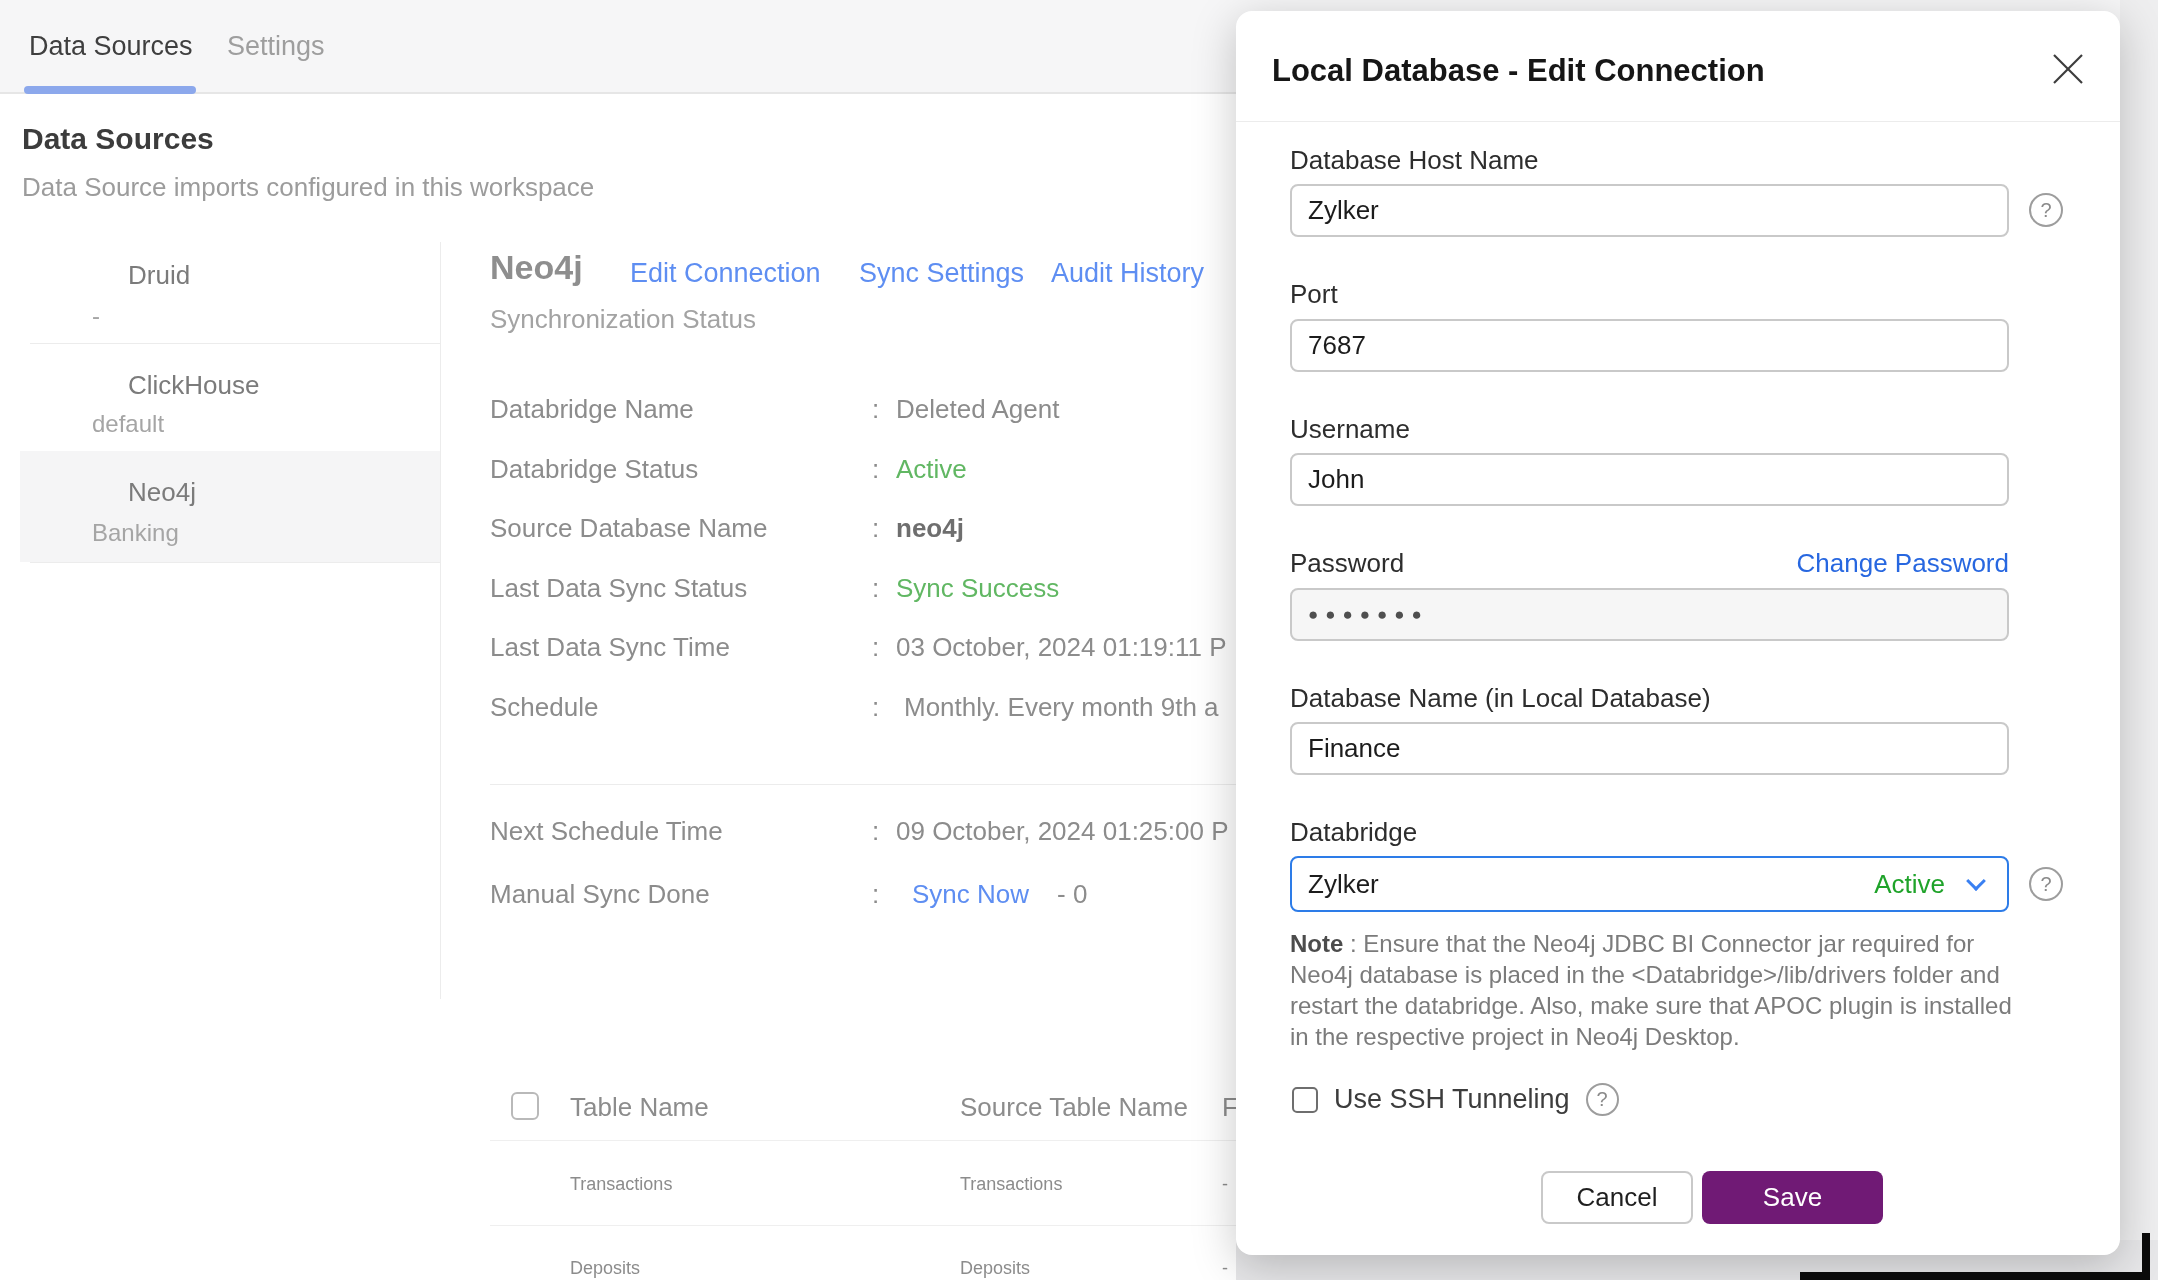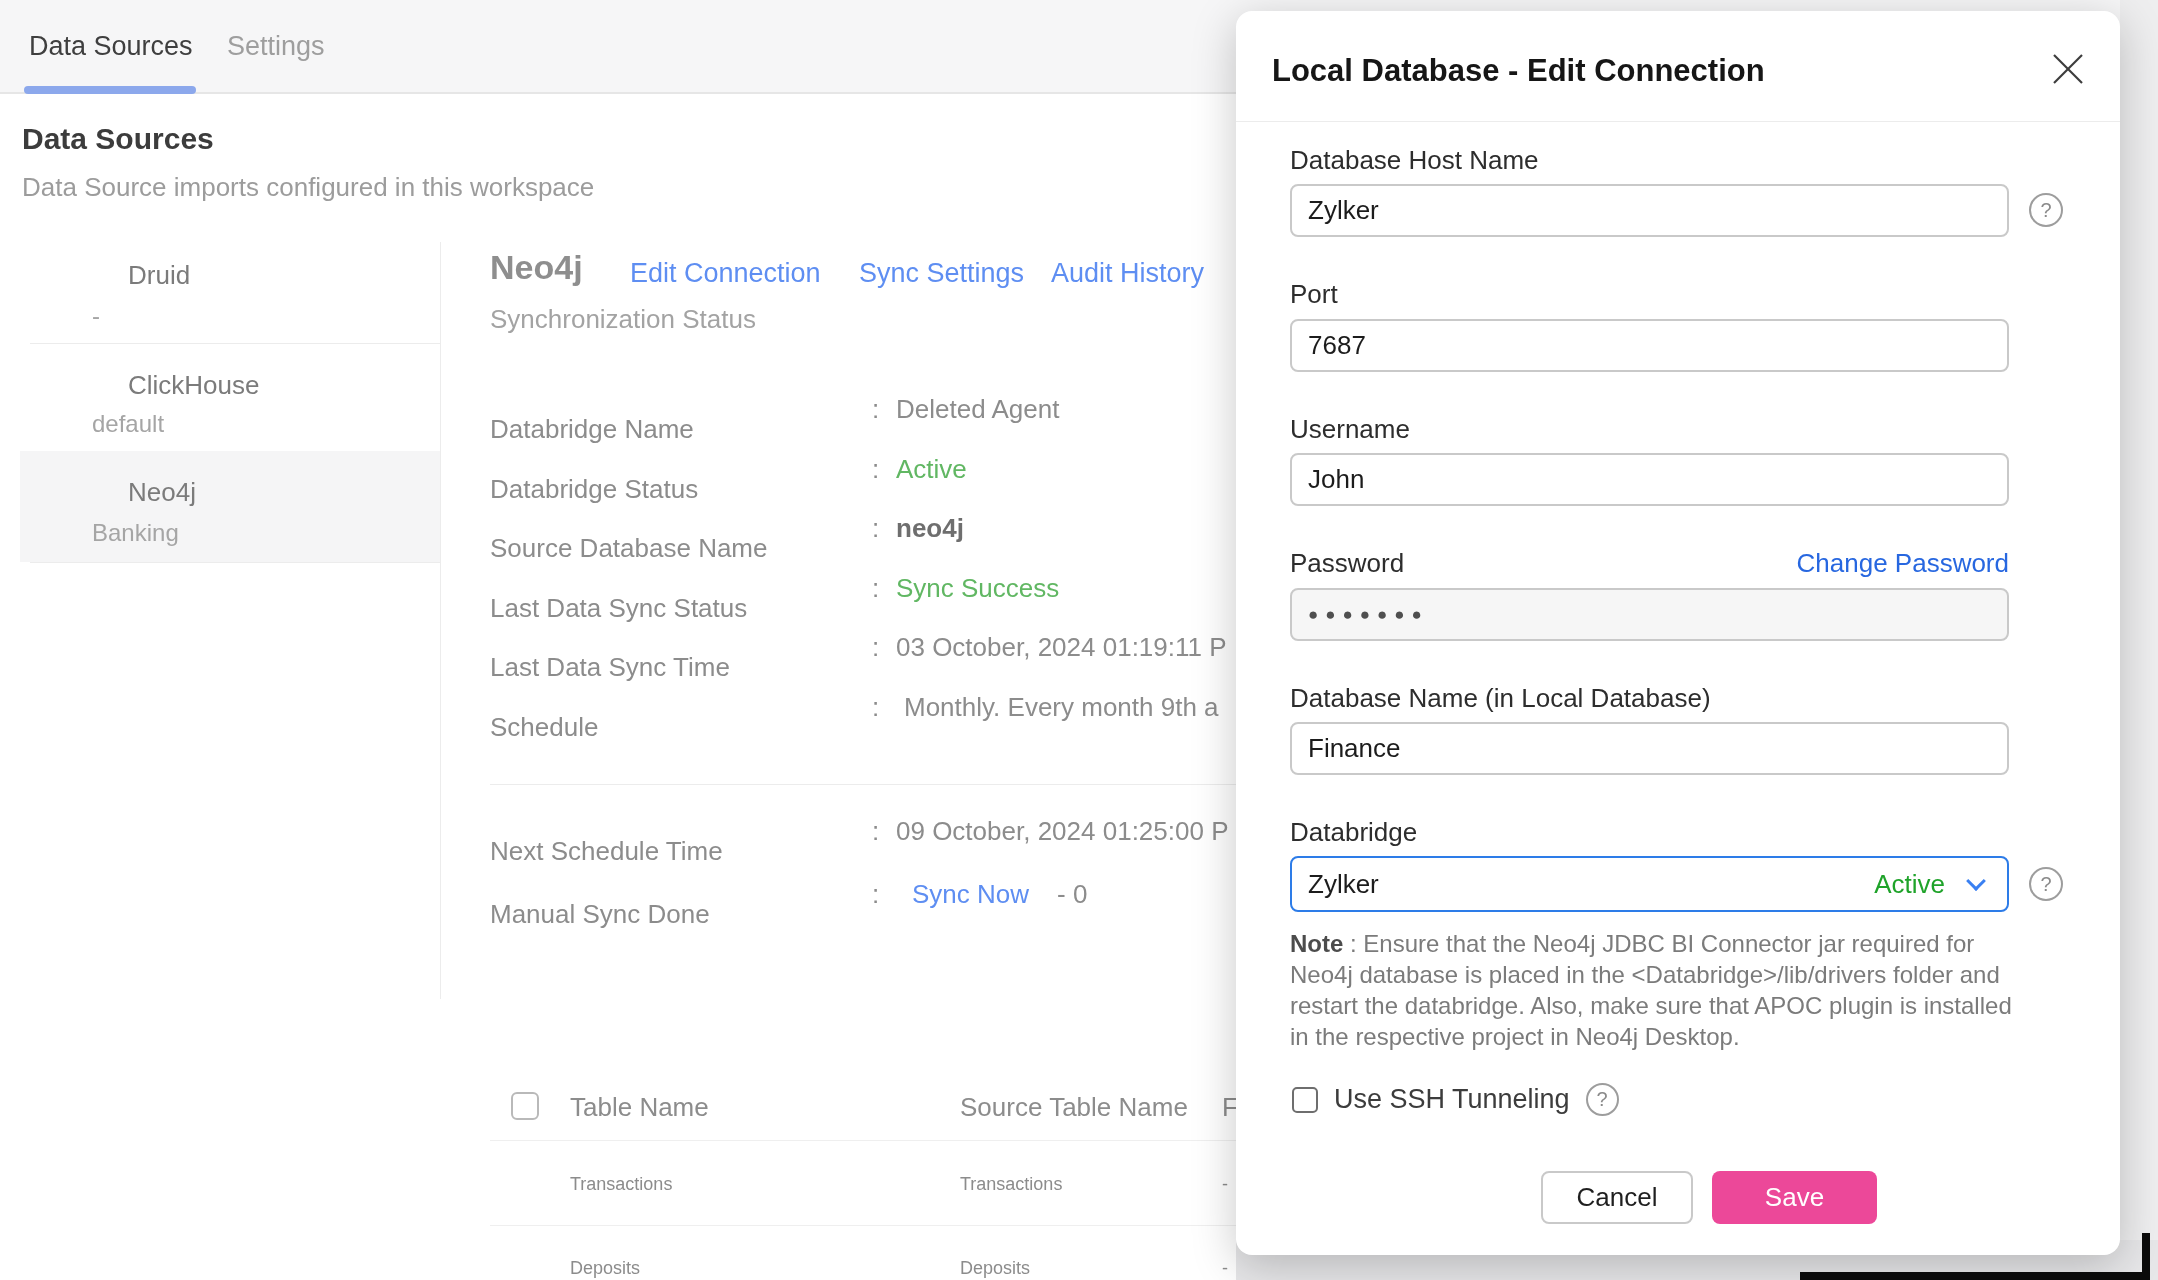--- a/index.html
+++ b/index.html
@@ -30,21 +30,21 @@
   #side-vline { left:440px; top:242px; width:1px; height:757px; background:#ececec; }
 
   
   #detail { left:490px; top:242px; width:1668px; height:1038px; }
   #detail-title { left:0; top:6px; font-size:34px; color:#8e8e8e; font-weight:bold; }
   .head-link { position:absolute; top:16px; font-size:27px; color:#5e8ef2; cursor:pointer; }
   #link-edit { left:140px; } #link-sync { left:369px; } #link-audit { left:561px; }
   #section-title { left:0; top:62px; font-size:26px; color:#a3a3a3; }
 
   .kv { position:absolute; left:0; display:flex; font-size:26px; color:#8c8c8c; }
-  .kv .lbl { width:382px;margin-top:20px; }
+  .kv .lbl { width:382px; }
   .kv .colon { width:14px; }
   .kv .val { margin-left:10px; }
   .green { color:#61b763; }
   .bold-val { font-weight:bold; color:#6e6e6e; }
   .link-blue { color:#5e8ef2; cursor:pointer;text-align:right; }
 
   #mid-divider { left:0; top:542px; width:1668px; height:1px; background:#ececec; }
 
   
   #tbl-check { left:21px; top:850px; width:28px; height:28px; border:2px solid #b9b9b9;
@@ -100,21 +100,21 @@
   #modal-note b { color:#4c4c4c; }
 
   #ssh-row { position:absolute; left:56px; top:1072px; display:flex; align-items:center; gap:16px; }
   #ssh-check { width:26px; height:26px; border:2px solid #6e6e6e; border-radius:5px;
                background:#fff; cursor:pointer; }
   #ssh-label { font-size:27px; color:#3c3c3c; }
 
   .btn { position:absolute; top:1160px; height:53px; border-radius:8px; font-size:26px;
          display:flex; align-items:center; justify-content:center; cursor:pointer; }
   #btn-cancel { left:305px; width:152px; background:#fff; border:2px solid #c9c9c9; color:#1f1f1f; }
-  #btn-save { left:476px; width:165px; background:#ec4899; border:none; color:#fff; }
+  #btn-save { left:466px; width:181px; background:#701a75; border:none; color:#fff; }
 </style>
 </head>
 <body>
 
 <div class="abs" id="tabbar">
   <div class="tab" id="tab-ds">
     <span>Data Sources</span>
   </div>
   <div class="tab" id="tab-pl">
     <span>Settings</span>

